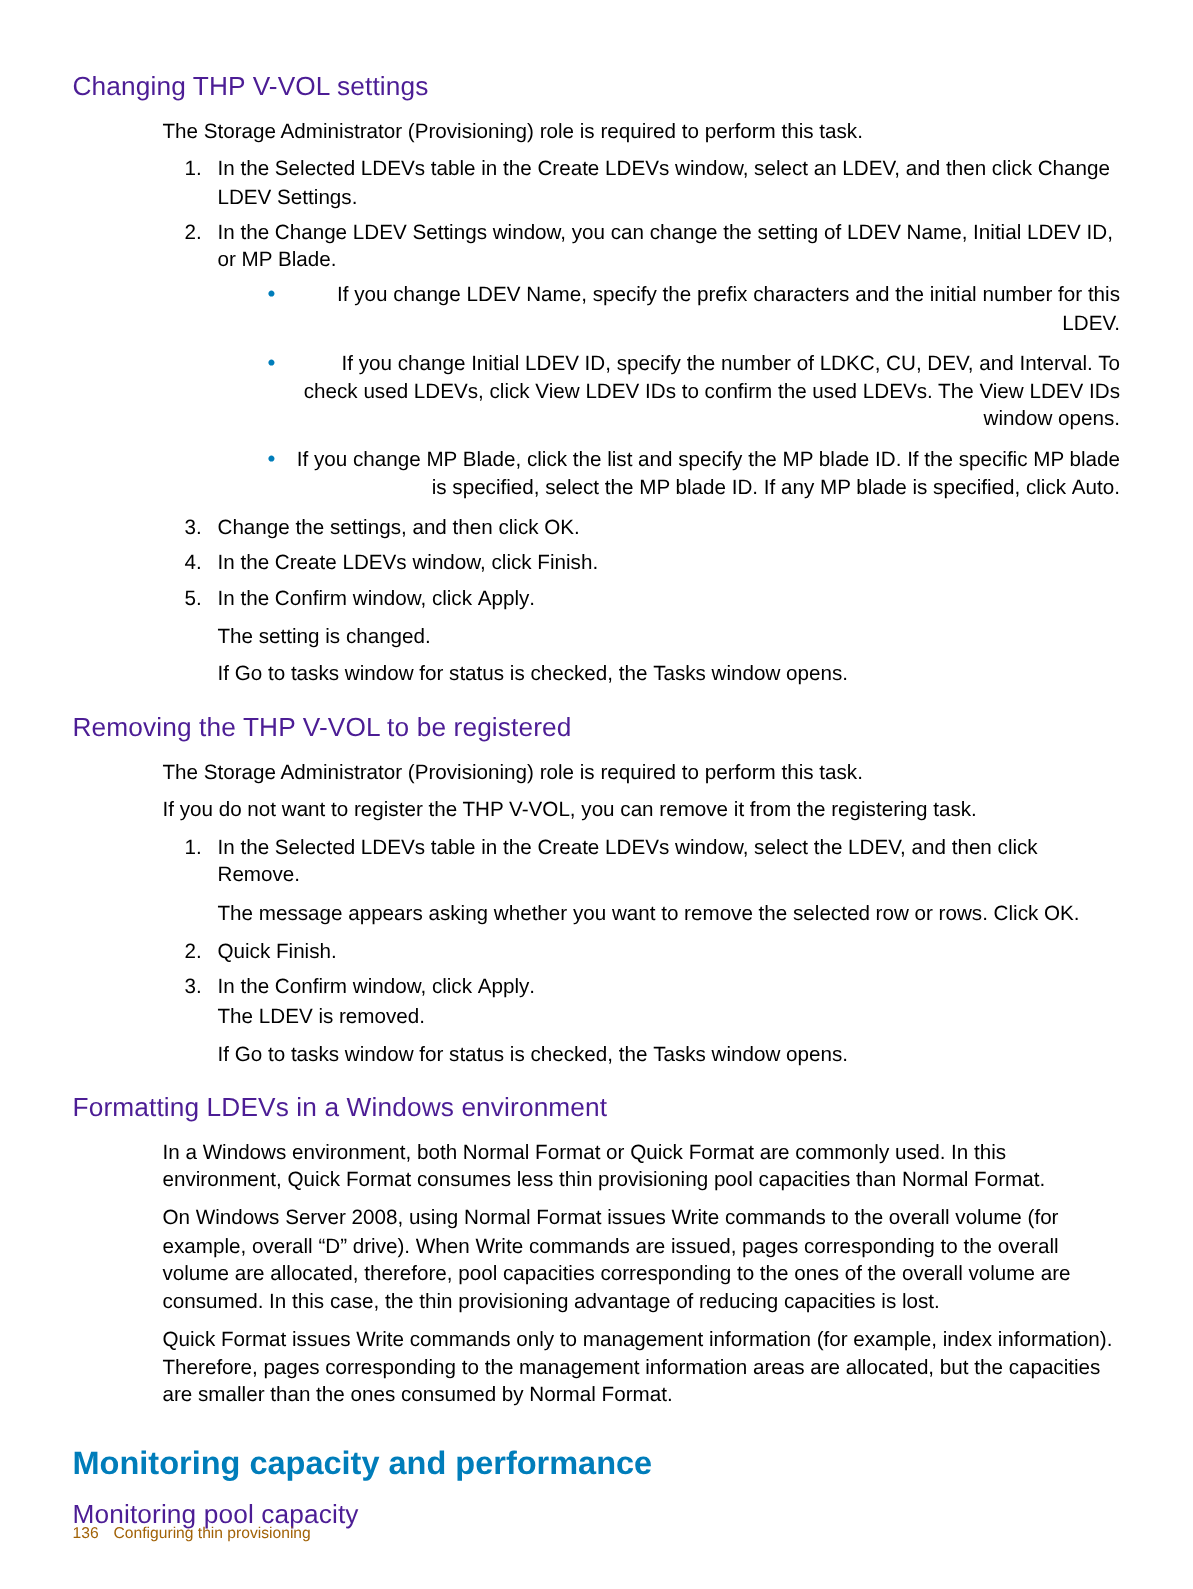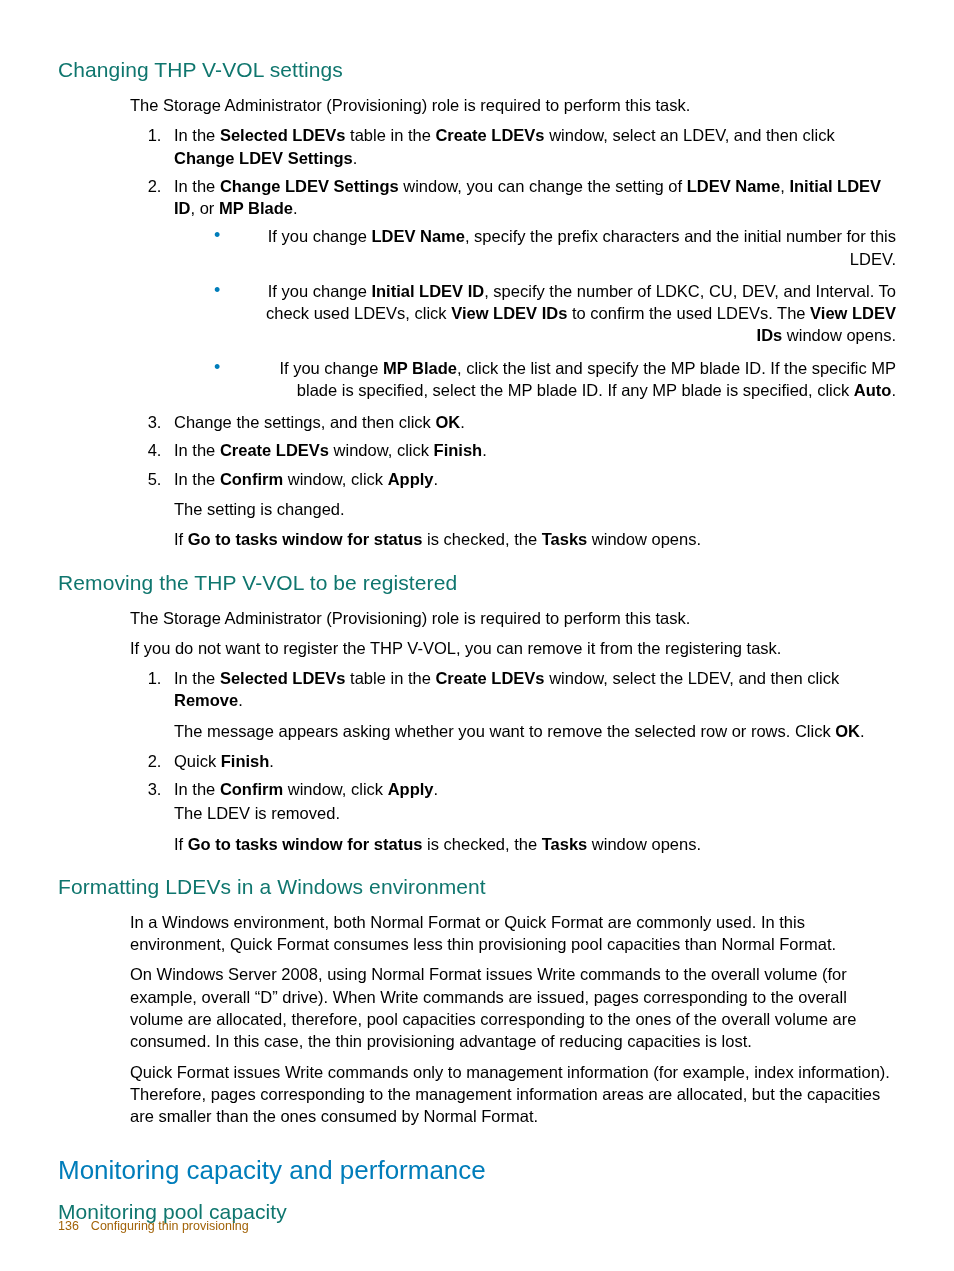--- a/index.html
+++ b/index.html
@@ -12,30 +12,30 @@
     color: #000;
   }
   .page {
     width: 954px;
     height: 1271px;
     position: relative;
     padding: 58px 58px 0 58px;
     box-sizing: border-box;
   }
   h2.section {
-    color: #0f766e;
+    color: #4c1d95;
     font-size: 21px;
     font-weight: 400;
     margin: 0 0 12px 0;
     letter-spacing: 0.1px;
   }
   h1.major {
     color: #007dba;
     font-size: 26px;
-    font-weight: 400;
+    font-weight: 700;
     margin: 28px 0 14px 0;
   }
   .body {
     margin-left: 72px;
     font-size: 16.5px;
     line-height: 1.35;
   }
   .body p {
     margin: 0 0 8px 0;
   }
@@ -63,21 +63,21 @@
   }
   ul.bullets > li::before {
     content: "•";
     color: #007dba;
     position: absolute;
     left: 0;
     top: 0;
     font-size: 18px;
     line-height: 1.2;
   }
-  b, strong { font-weight: 700; }
+  b, strong { font-weight: 400; }
   .footer {
     position: absolute;
     bottom: 38px;
     left: 58px;
     font-size: 12.5px;
     color: #a16207;
   }
   .footer .pn { margin-right: 12px; }
 </style>
 </head>

